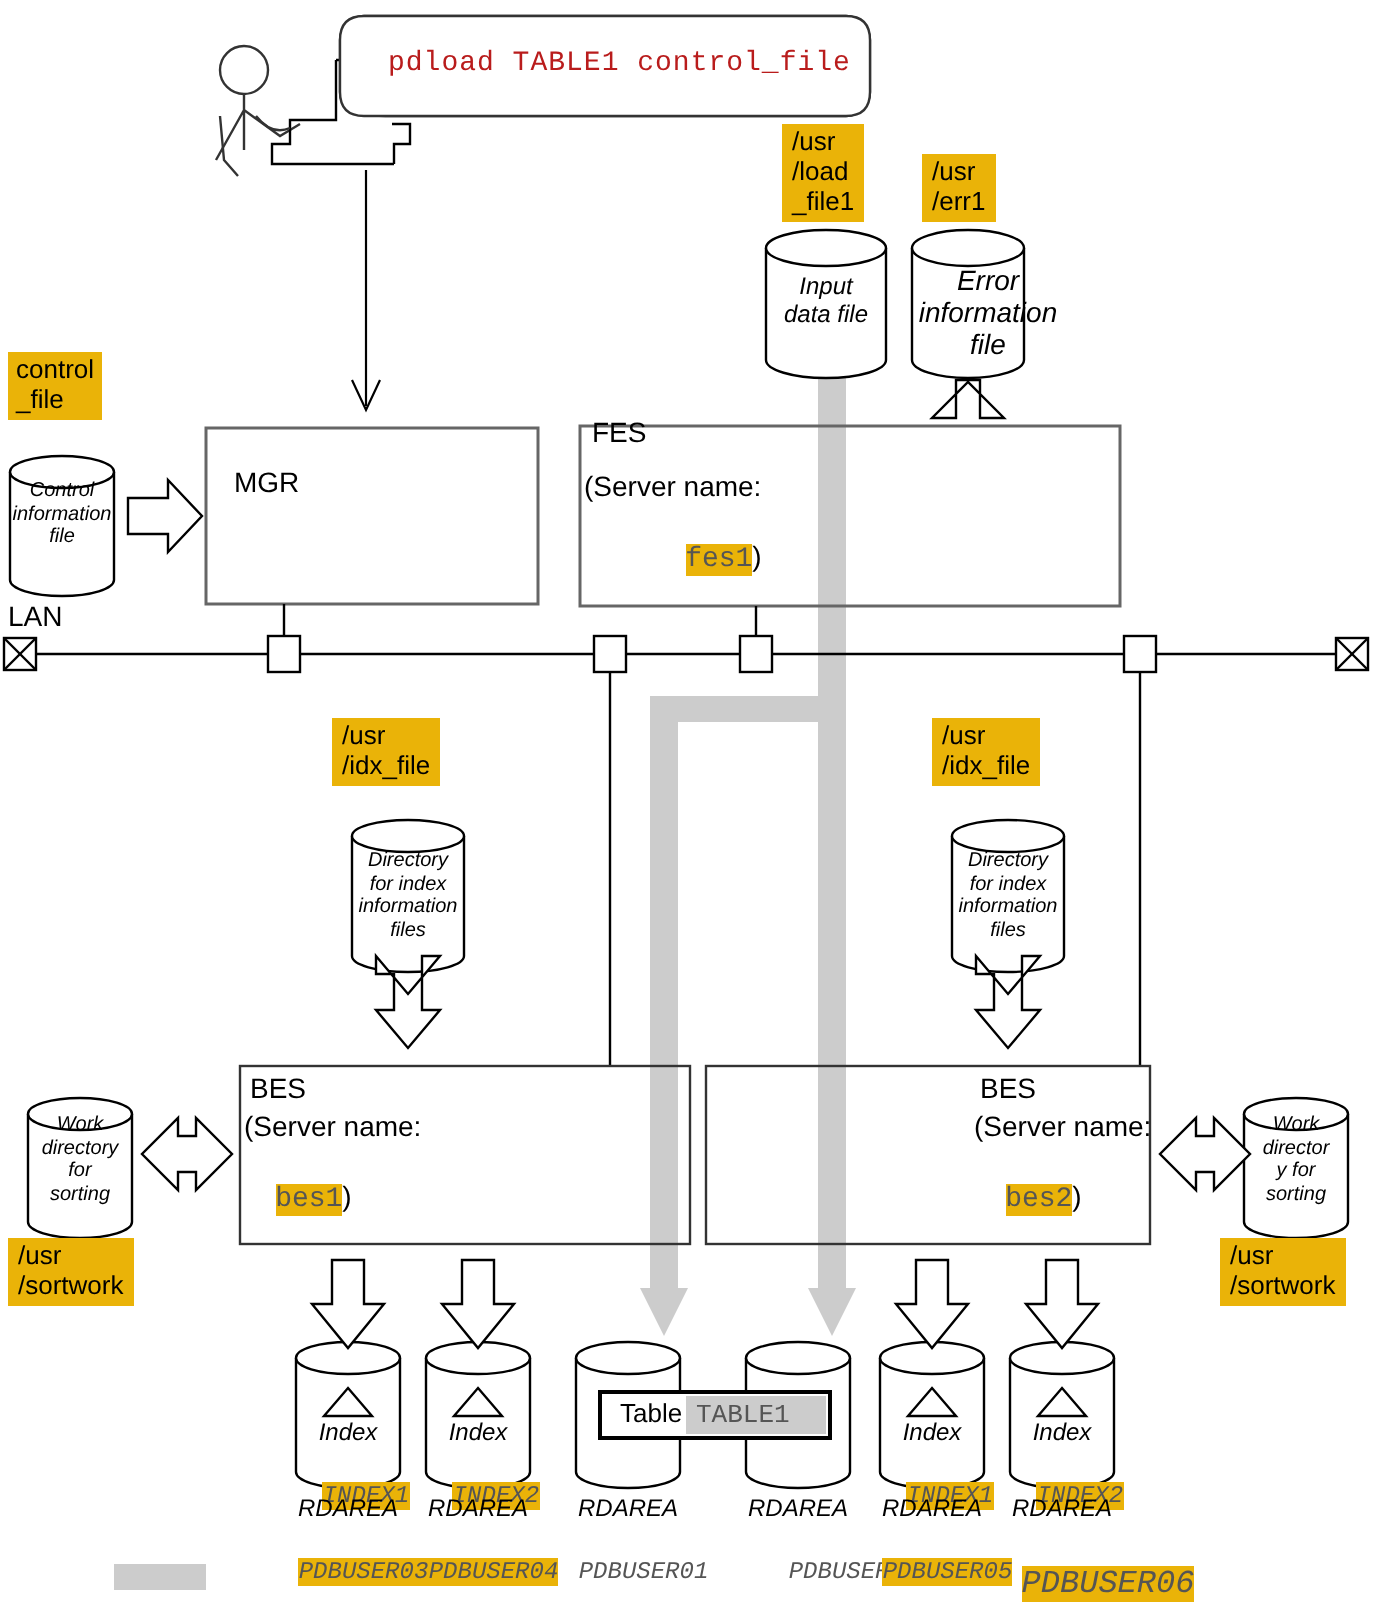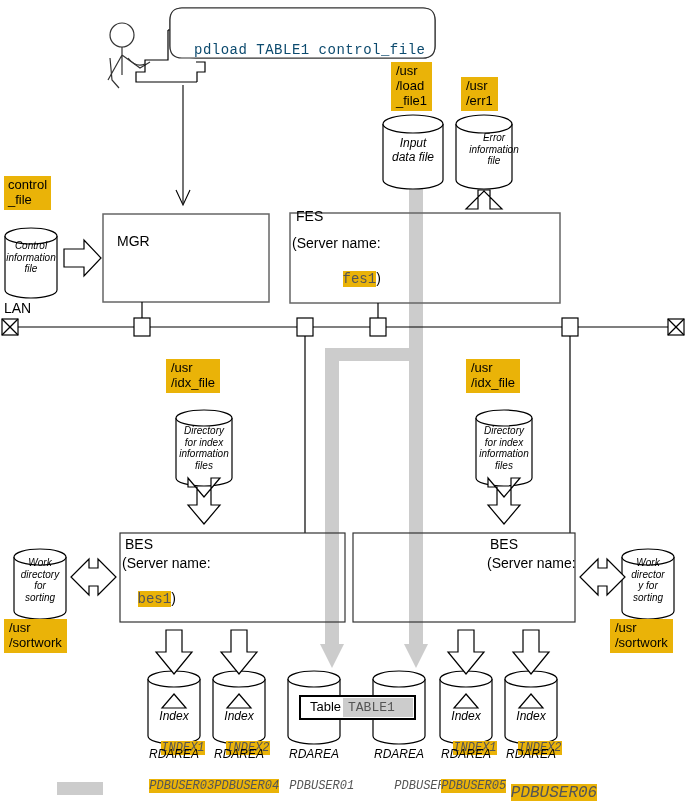--- a/index.html
+++ b/index.html
@@ -3,21 +3,21 @@
 <meta charset="utf-8">
 <style>
   html,body{margin:0;padding:0;background:#fff;}
   body{width:687px;height:801px;position:relative;
        font-family:"Liberation Sans",sans-serif;color:#000;overflow:hidden;}
   .stage{position:absolute;left:0;top:0;width:687px;height:801px;}
   svg.layer{position:absolute;left:0;top:0;width:687px;height:801px;overflow:visible;}
   .txt{position:absolute;white-space:pre;line-height:1.15;}
   .hl{background:#eab308;}
   .mono{font-family:"Liberation Mono",monospace;color:#555;}
-  .mono-dk{font-family:"Liberation Mono",monospace;color:#0c4a6e;margin-top:18px;}
+  .mono-dk{font-family:"Liberation Mono",monospace;color:#b91c1c;}
   .ctr{text-align:center;font-style:italic;}
 </style>
 </head>
 <body>
 
 <div class="stage">
 
   <svg class="layer">
 
     <rect x="409" y="183" width="14" height="467" fill="#cccccc"></rect>
@@ -198,21 +198,21 @@
   <div class="txt" style="left:4px;top:300px;font-size:14px;">LAN</div>
 
   <div class="txt hl" style="left:391px;top:62px;font-size:13px;padding:2px 5px;">/usr
 /load
 _file1</div>
   <div class="txt ctr" style="left:383px;top:137px;width:60px;font-size:12px;">Input
 data file</div>
 
   <div class="txt hl" style="left:461px;top:77px;font-size:13px;padding:2px 5px;">/usr
 /err1</div>
-  <div class="txt ctr" style="left:455px;top:132px;width:78px;font-size:10px;">Error
+  <div class="txt ctr" style="left:455px;top:132px;width:78px;font-size:14px;">Error
 information
 file</div>
 
   <div class="txt" style="left:117px;top:233px;font-size:14px;">MGR</div>
 
   <div class="txt" style="left:296px;top:208px;font-size:14px;">FES</div>
   <div class="txt" style="left:292px;top:235px;font-size:14px;">(Server name:</div>
   <div style="position:absolute;left:292px;top:254px;font-size:14px;white-space:pre;padding-left:35px;">
     <span class="hl mono">fes1</span><span>)</span>
   </div>
@@ -246,20 +246,23 @@
 /sortwork</div>
 
   <div class="txt" style="left:125px;top:536px;font-size:14px;">BES</div>
   <div class="txt" style="left:122px;top:555px;font-size:14px;">(Server name:</div>
   <div style="position:absolute;left:122px;top:574px;font-size:14px;white-space:pre;">
     <span class="hl mono">bes1</span><span>)</span>
   </div>
 
   <div class="txt" style="left:490px;top:536px;font-size:14px;">BES</div>
   <div class="txt" style="left:487px;top:555px;font-size:14px;">(Server name:</div>
+  <div style="position:absolute;left:487px;top:574px;font-size:14px;white-space:pre;">
+    <span class="hl mono">bes2</span><span>)</span>
+  </div>
 
   <div class="txt" style="left:310px;top:700px;font-size:13px;">Table</div>
   <div class="txt mono" style="left:348px;top:701px;font-size:13px;">TABLE1</div>
 
   <div class="txt ctr" style="left:148px;top:710px;width:52px;font-size:12px;">Index</div>
   <div class="txt ctr" style="left:148px;top:727px;width:52px;font-size:12px;">
     <span class="hl mono">INDEX1</span></div>
   <div class="txt ctr" style="left:140px;top:748px;width:68px;font-size:12px;">RDAREA</div>
   <div class="txt ctr" style="left:136px;top:765px;width:76px;font-size:12px;">
     <span class="hl mono">PDBUSER03</span></div>

